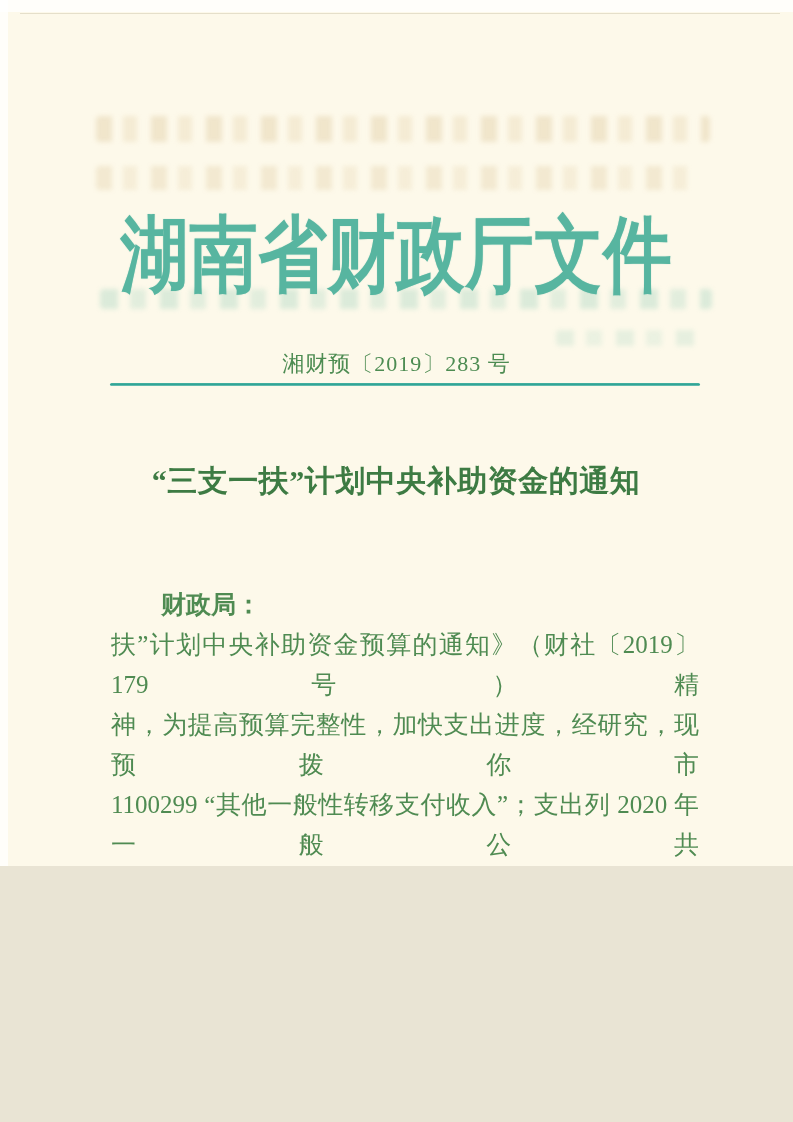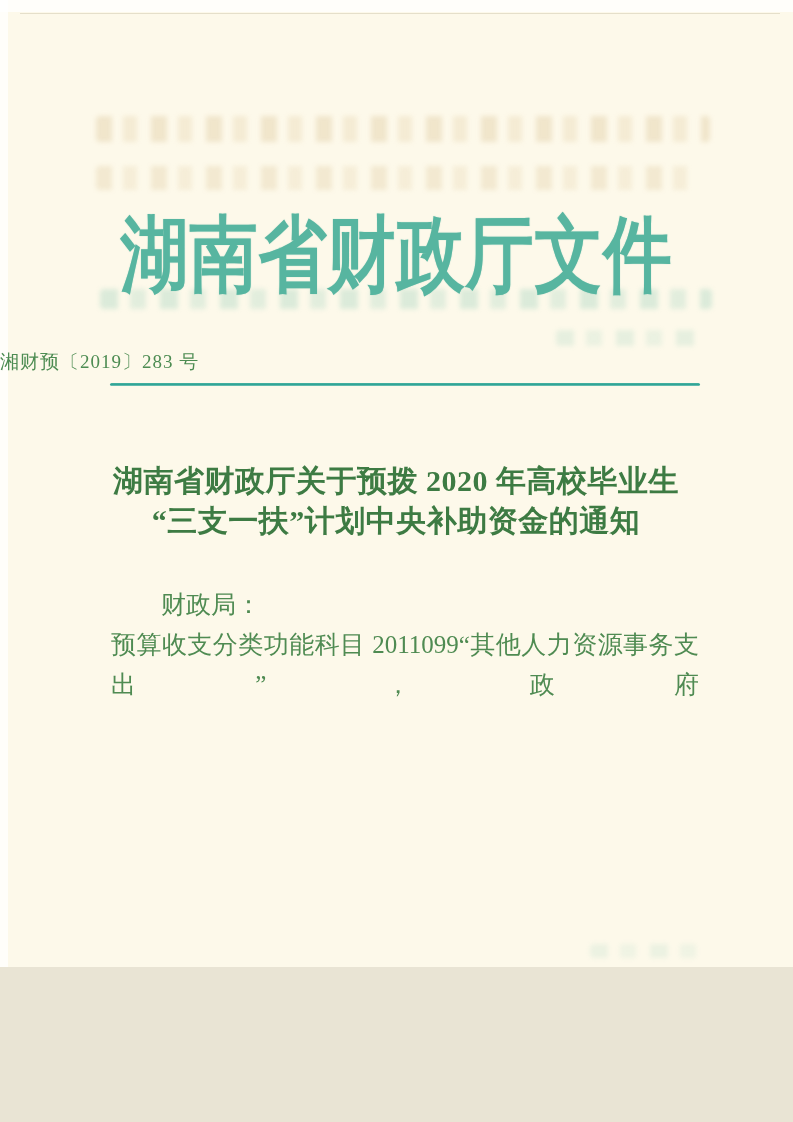--- a/index.html
+++ b/index.html
@@ -12,21 +12,21 @@
     --body-green:#4f8b52;
   }
   *{margin:0;padding:0;box-sizing:border-box;}
   html,body{width:793px;height:1122px;}
   body{
     font-family:"Liberation Serif","DejaVu Serif",serif;
     background:#e9e4d4;
   }
   .page{
     position:relative;
-    width:793px;height:967px;
+    width:793px;height:866px;
     background:var(--paper,#fdf9ea);
     overflow:hidden;
   }
   
   .edge{position:absolute;background:rgba(255,255,255,.75);pointer-events:none;}
   .edge-top{left:0;top:0;width:793px;height:12px;}
   .edge-left{left:0;top:0;width:8px;height:1122px;}
   .edge-bottom{left:0;top:1112px;width:793px;height:10px;}
   .edge-line{position:absolute;left:20px;top:13px;width:760px;height:1px;background:rgba(214,205,180,.6);}
 
@@ -62,21 +62,22 @@
     color:var(--header-teal,#57b5a0);
     letter-spacing:1px;
     transform:scaleY(1.22);
     transform-origin:center top;
     white-space:nowrap;
     text-shadow:0 0 1px rgba(87,181,160,.5);
   }
   .doc-number{
     position:absolute;
     left:0;top:349px;width:793px;
-    font-size:19px;
+    text-align:center;
+    font-size:22px;
     color:var(--doc-number-green,#4d8c52);
     letter-spacing:1px;
   }
   .rule{
     position:absolute;
     left:110px;top:383px;width:590px;height:3px;
     background:linear-gradient(180deg,#49b3a4 0%,#2fa394 55%,#7cc8bc 100%);
     border-radius:2px;
   }
   .doc-title{
@@ -95,21 +96,21 @@
     font-size:25px;
     line-height:40px;
     color:var(--body-green,#4f8b52);
   }
   .body-line{white-space:nowrap;}
   .body-line.jfull{
     white-space:normal;
     text-align:justify;
     text-align-last:justify;
   }
-  .body-line.indent{padding-left:50px;}
+  .body-line.indent{padding-left:50px;font-weight:bold;}
 </style>
 </head>
 <body>
 
 <div class="page">
 
   <div class="edge edge-top"></div>
   <div class="edge edge-left"></div>
   <div class="edge edge-bottom"></div>
   <div class="edge-line"></div>
@@ -120,22 +121,24 @@
   <div class="artifact bleed-green a4"></div>
   <div class="artifact bleed-green a5"></div>
 
   <div class="agency-header">湖南省财政厅文件</div>
 
   <div class="doc-number">湘财预〔2019〕283 号</div>
 
   <div class="rule"></div>
 
   <div class="doc-title">
-    <div>湖南省财政厅关于预拨 2020 年高校毕业生</div>
     <div>“三支一扶”计划中央补助资金的通知</div>
   </div>
 
   <div class="body-text" id="body-text">
       <div class="body-line indent">财政局：</div>
+      <div class="body-line jfull">扶”计划中央补助资金预算的通知》（财社〔2019〕179 号）精</div>
+      <div class="body-line jfull">神，为提高预算完整性，加快支出进度，经研究，现预拨你市</div>
+      <div class="body-line jfull">1100299 “其他一般性转移支付收入”；支出列 2020 年一般公共</div>
       <div class="body-line jfull">预算收支分类功能科目 2011099“其他人力资源事务支出”，政府</div>
     </div>
 
 </div>
 
 </body></html>

